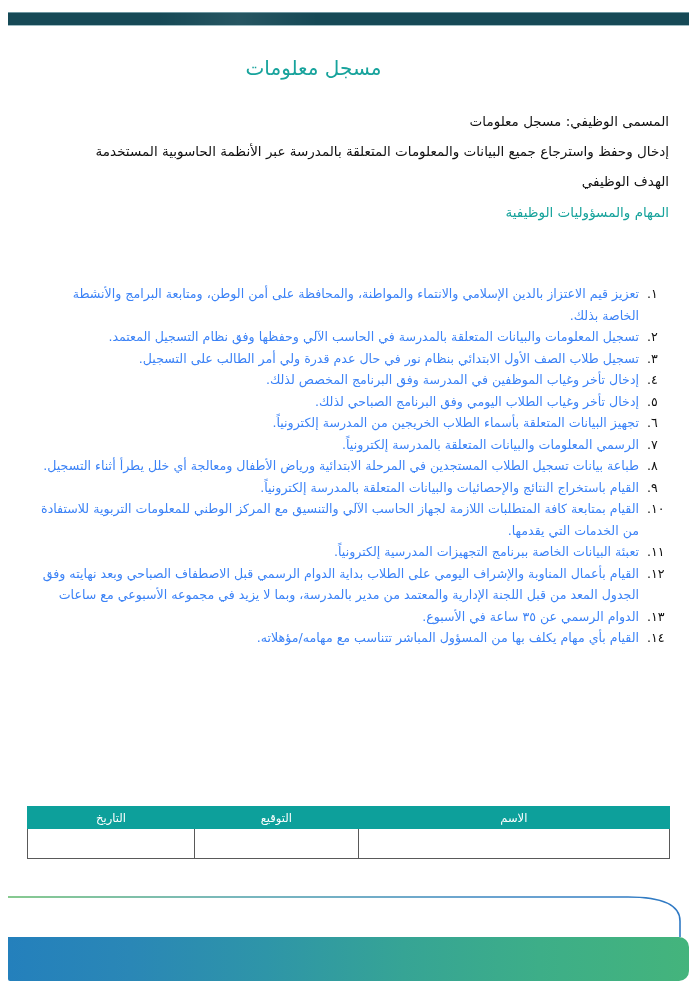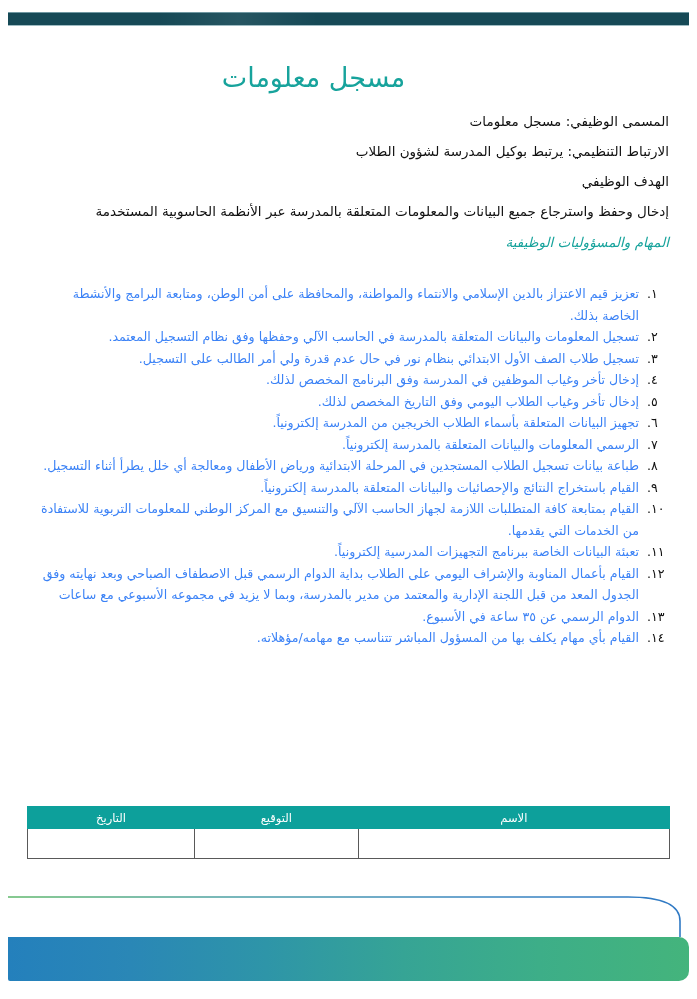--- a/index.html
+++ b/index.html
@@ -42,25 +42,25 @@
     left: 150px;
     top: 0;
     width: 160px;
     height: 100%;
     background: linear-gradient(90deg, rgba(255,255,255,0.00), rgba(255,255,255,0.07), rgba(255,255,255,0.00));
   }
 
   
   .doc-title {
     position: absolute;
-    top: 62px;
+    top: 56px;
     left: 0;
     width: 627px;
     text-align: center;
-    font-size: 27px;
+    font-size: 20px;
     color: #17A39C;
     font-weight: normal;
     letter-spacing: 0;
   }
 
   
   .intro {
     position: absolute;
     top: 106px;
     right: 28px;
@@ -70,21 +70,20 @@
   .intro-line {
     font-size: 13.5px;
     line-height: 30px;
     color: #111111;
     text-align: right;
   }
   .section-heading {
     font-size: 13.5px;
     line-height: 32px;
     color: #17A39C;
-    font-style: italic;
   }
 
   
   .duties {
     position: absolute;
     top: 283px;
     right: 28px;
     left: 28px;
     text-align: right;
   }
@@ -172,23 +171,22 @@
 <div class="page">
 
   <div class="top-bar">
     <div class="top-bar-sheen"></div>
   </div>
 
   <h1 class="doc-title">مسجل معلومات</h1>
 
   <div class="intro">
     <div class="intro-line">المسمى الوظيفي: مسجل معلومات</div>
-    <div class="intro-line">الارتباط التنظيمي: يرتبط بوكيل المدرسة لشؤون الطلاب</div>
+    <div class="intro-line">إدخال وحفظ واسترجاع جميع البيانات والمعلومات المتعلقة بالمدرسة عبر الأنظمة الحاسوبية المستخدمة</div>
     <div class="intro-line">الهدف الوظيفي</div>
-    <div class="intro-line">إدخال وحفظ واسترجاع جميع البيانات والمعلومات المتعلقة بالمدرسة عبر الأنظمة الحاسوبية المستخدمة</div>
     <div class="section-heading">المهام والمسؤوليات الوظيفية</div>
   </div>
 
   <div class="duties">
 
     <div class="duty indent-a">
       <span class="duty-num">١.</span>
       <span class="duty-text">تعزيز قيم الاعتزاز بالدين الإسلامي والانتماء والمواطنة، والمحافظة على أمن الوطن، ومتابعة البرامج والأنشطة الخاصة بذلك.</span>
     </div>
 
@@ -202,21 +200,21 @@
       <span class="duty-text">تسجيل طلاب الصف الأول الابتدائي بنظام نور في حال عدم قدرة ولي أمر الطالب على التسجيل.</span>
     </div>
 
     <div class="duty indent-b">
       <span class="duty-num">٤.</span>
       <span class="duty-text">إدخال تأخر وغياب الموظفين في المدرسة وفق البرنامج المخصص لذلك.</span>
     </div>
 
     <div class="duty indent-b">
       <span class="duty-num">٥.</span>
-      <span class="duty-text">إدخال تأخر وغياب الطلاب اليومي وفق التاريخ المخصص لذلك.</span>
+      <span class="duty-text">إدخال تأخر وغياب الطلاب اليومي وفق البرنامج الصباحي لذلك.</span>
     </div>
 
     <div class="duty indent-b">
       <span class="duty-num">٦.</span>
       <span class="duty-text">تجهيز البيانات المتعلقة بأسماء الطلاب الخريجين من المدرسة إلكترونياً.</span>
     </div>
 
     <div class="duty indent-b">
       <span class="duty-num">٧.</span>
       <span class="duty-text">الرسمي المعلومات والبيانات المتعلقة بالمدرسة إلكترونياً.</span>

